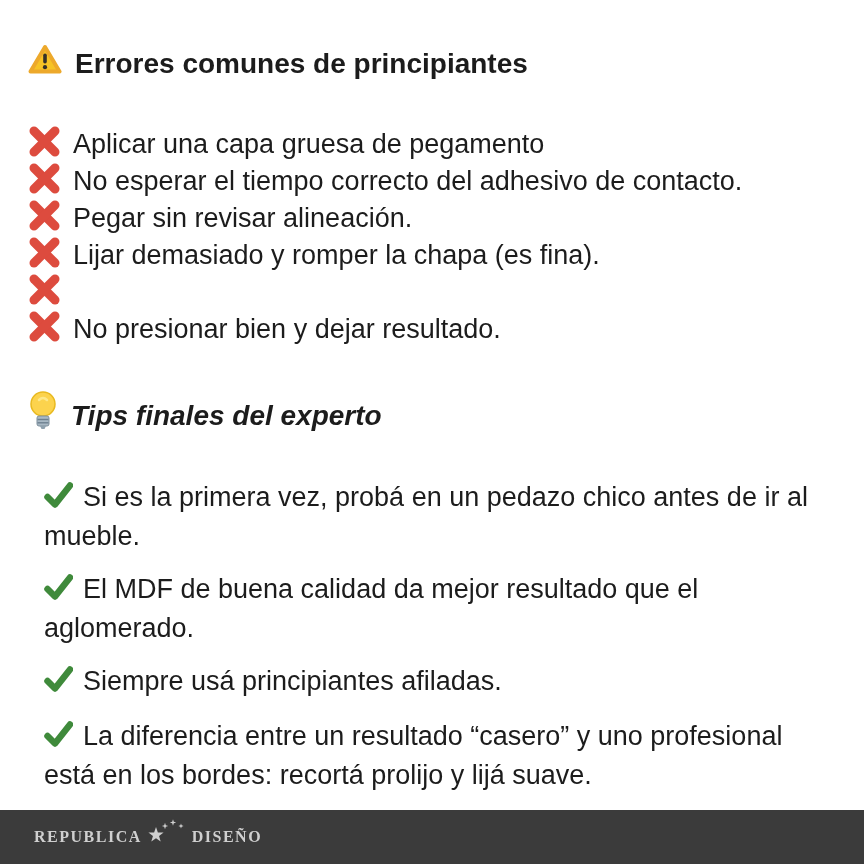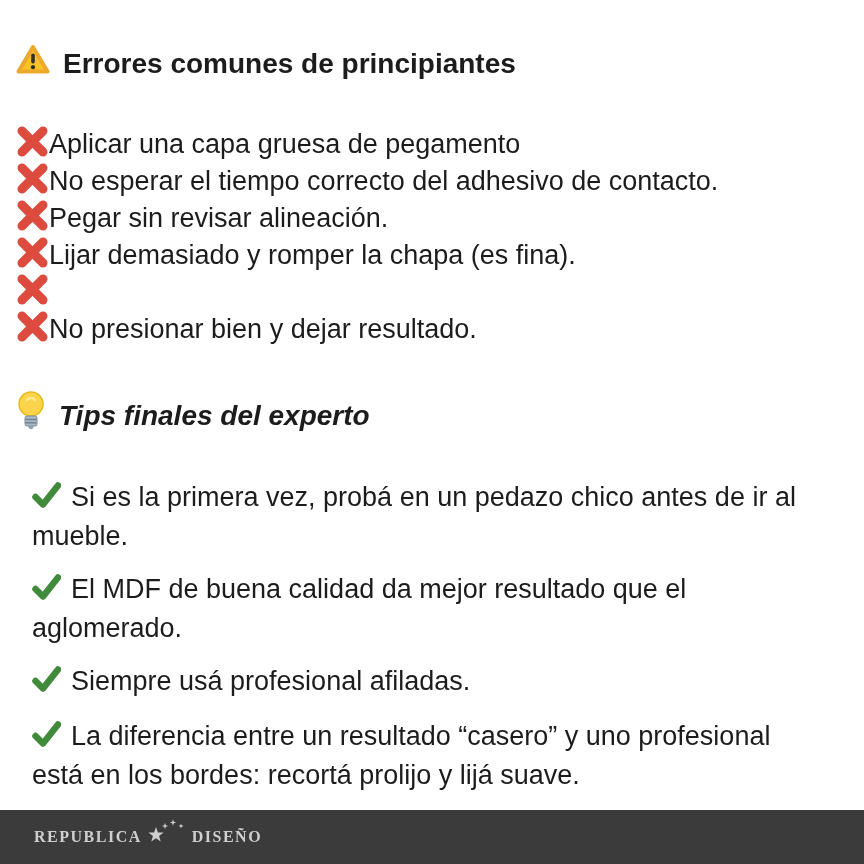--- a/index.html
+++ b/index.html
@@ -6,36 +6,37 @@
   body {
     width: 864px;
     height: 864px;
     background: #ffffff;
     position: relative;
     overflow: hidden;
     font-family: "Liberation Sans", "DejaVu Sans", sans-serif;
     color: #1c1c1c;
   }
   .content {
-    padding: 44px 36px 0 16px;
+    padding: 44px 36px 0 28px;
   }
   .section-title {
     display: flex;
     align-items: center;
     gap: 13px;
     font-size: 28px;
     font-weight: bold;
     line-height: 36px;
   }
   .errors-title { margin-bottom: 42px; }
   .tips-title   { margin-top: 42px; margin-bottom: 38px; font-style: italic; }
   .icon { flex: 0 0 auto; display: inline-block; }
   .error-item {
     display: flex;
     align-items: center;
+    gap: 12px;
     height: 37px;
     font-size: 27px;
     white-space: nowrap;
   }
   .tip-item {
     font-size: 27px;
     line-height: 37px;
     margin: 16px;
   }
   .tip-item .inline-icon {
@@ -177,21 +178,21 @@
         <svg width="29" height="26" viewBox="0 0 29 26">
             <path d="M3.5 15 L11 22.5 L26 3.5" fill="none" stroke="#3f8a3b" stroke-width="6.5" stroke-linecap="round" stroke-linejoin="round"></path>
           </svg>
       </span><span>El MDF de buena calidad da mejor resultado que el aglomerado.</span>
     </p>
     <p class="tip-item">
       <span class="inline-icon">
         <svg width="29" height="26" viewBox="0 0 29 26">
             <path d="M3.5 15 L11 22.5 L26 3.5" fill="none" stroke="#3f8a3b" stroke-width="6.5" stroke-linecap="round" stroke-linejoin="round"></path>
           </svg>
-      </span><span>Siempre usá profesional afiladas.</span>
+      </span><span>Siempre usá principiantes afiladas.</span>
     </p>
     <p class="tip-item">
       <span class="inline-icon">
         <svg width="29" height="26" viewBox="0 0 29 26">
             <path d="M3.5 15 L11 22.5 L26 3.5" fill="none" stroke="#3f8a3b" stroke-width="6.5" stroke-linecap="round" stroke-linejoin="round"></path>
           </svg>
       </span><span>La diferencia entre un resultado “casero” y uno profesional está en los bordes: recortá prolijo y lijá suave.</span>
     </p>
   </div>
 

